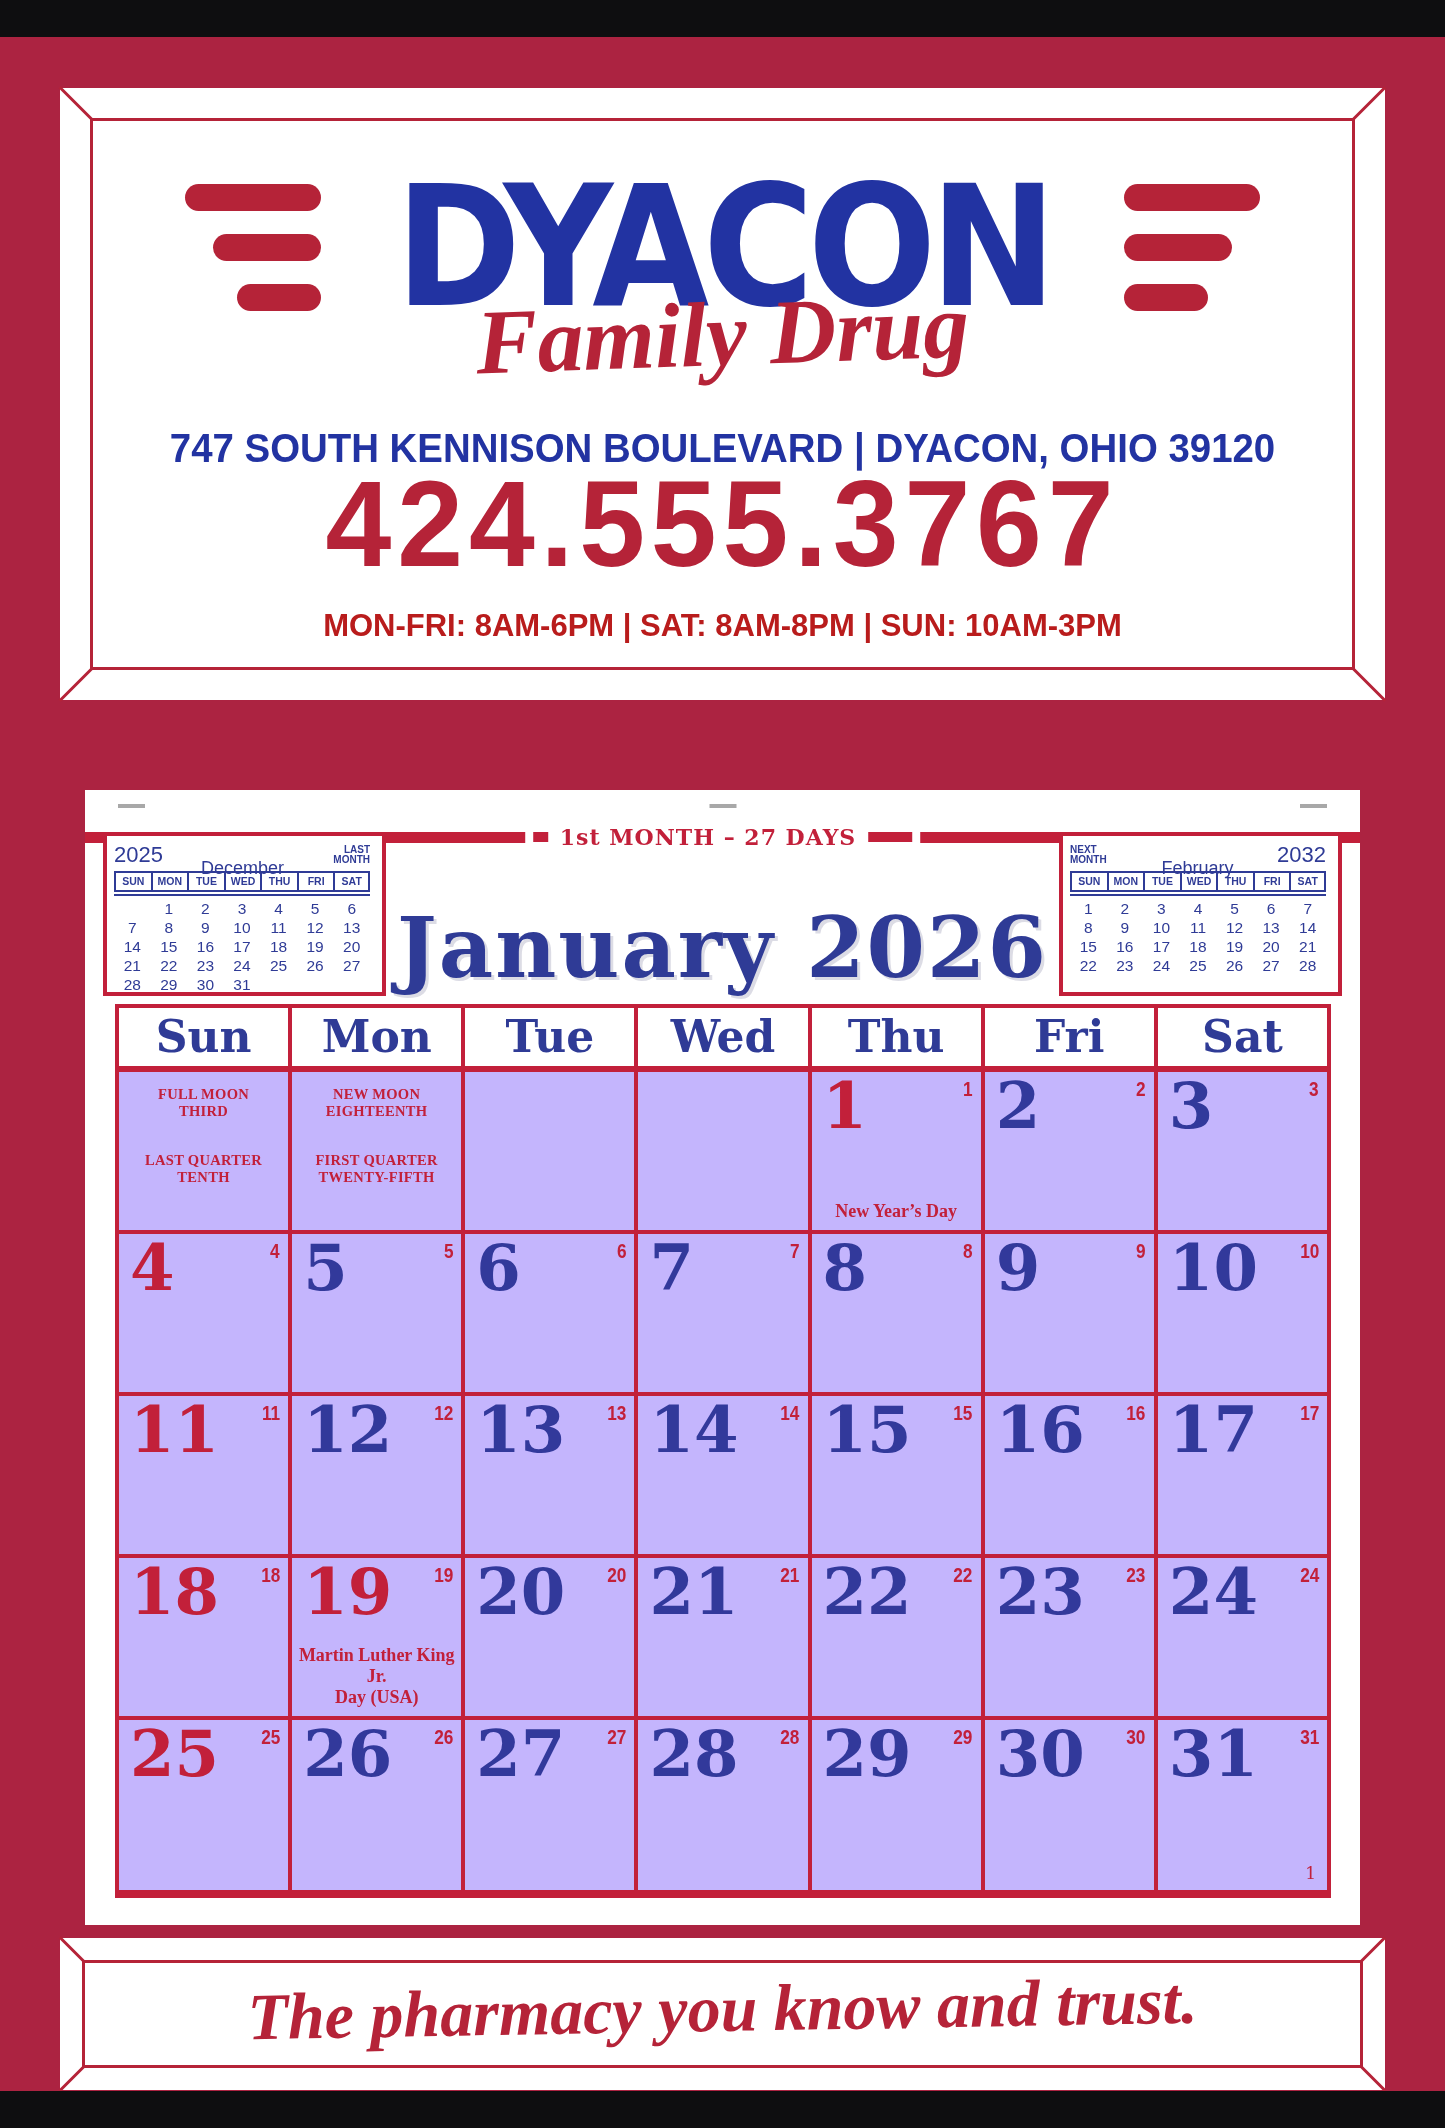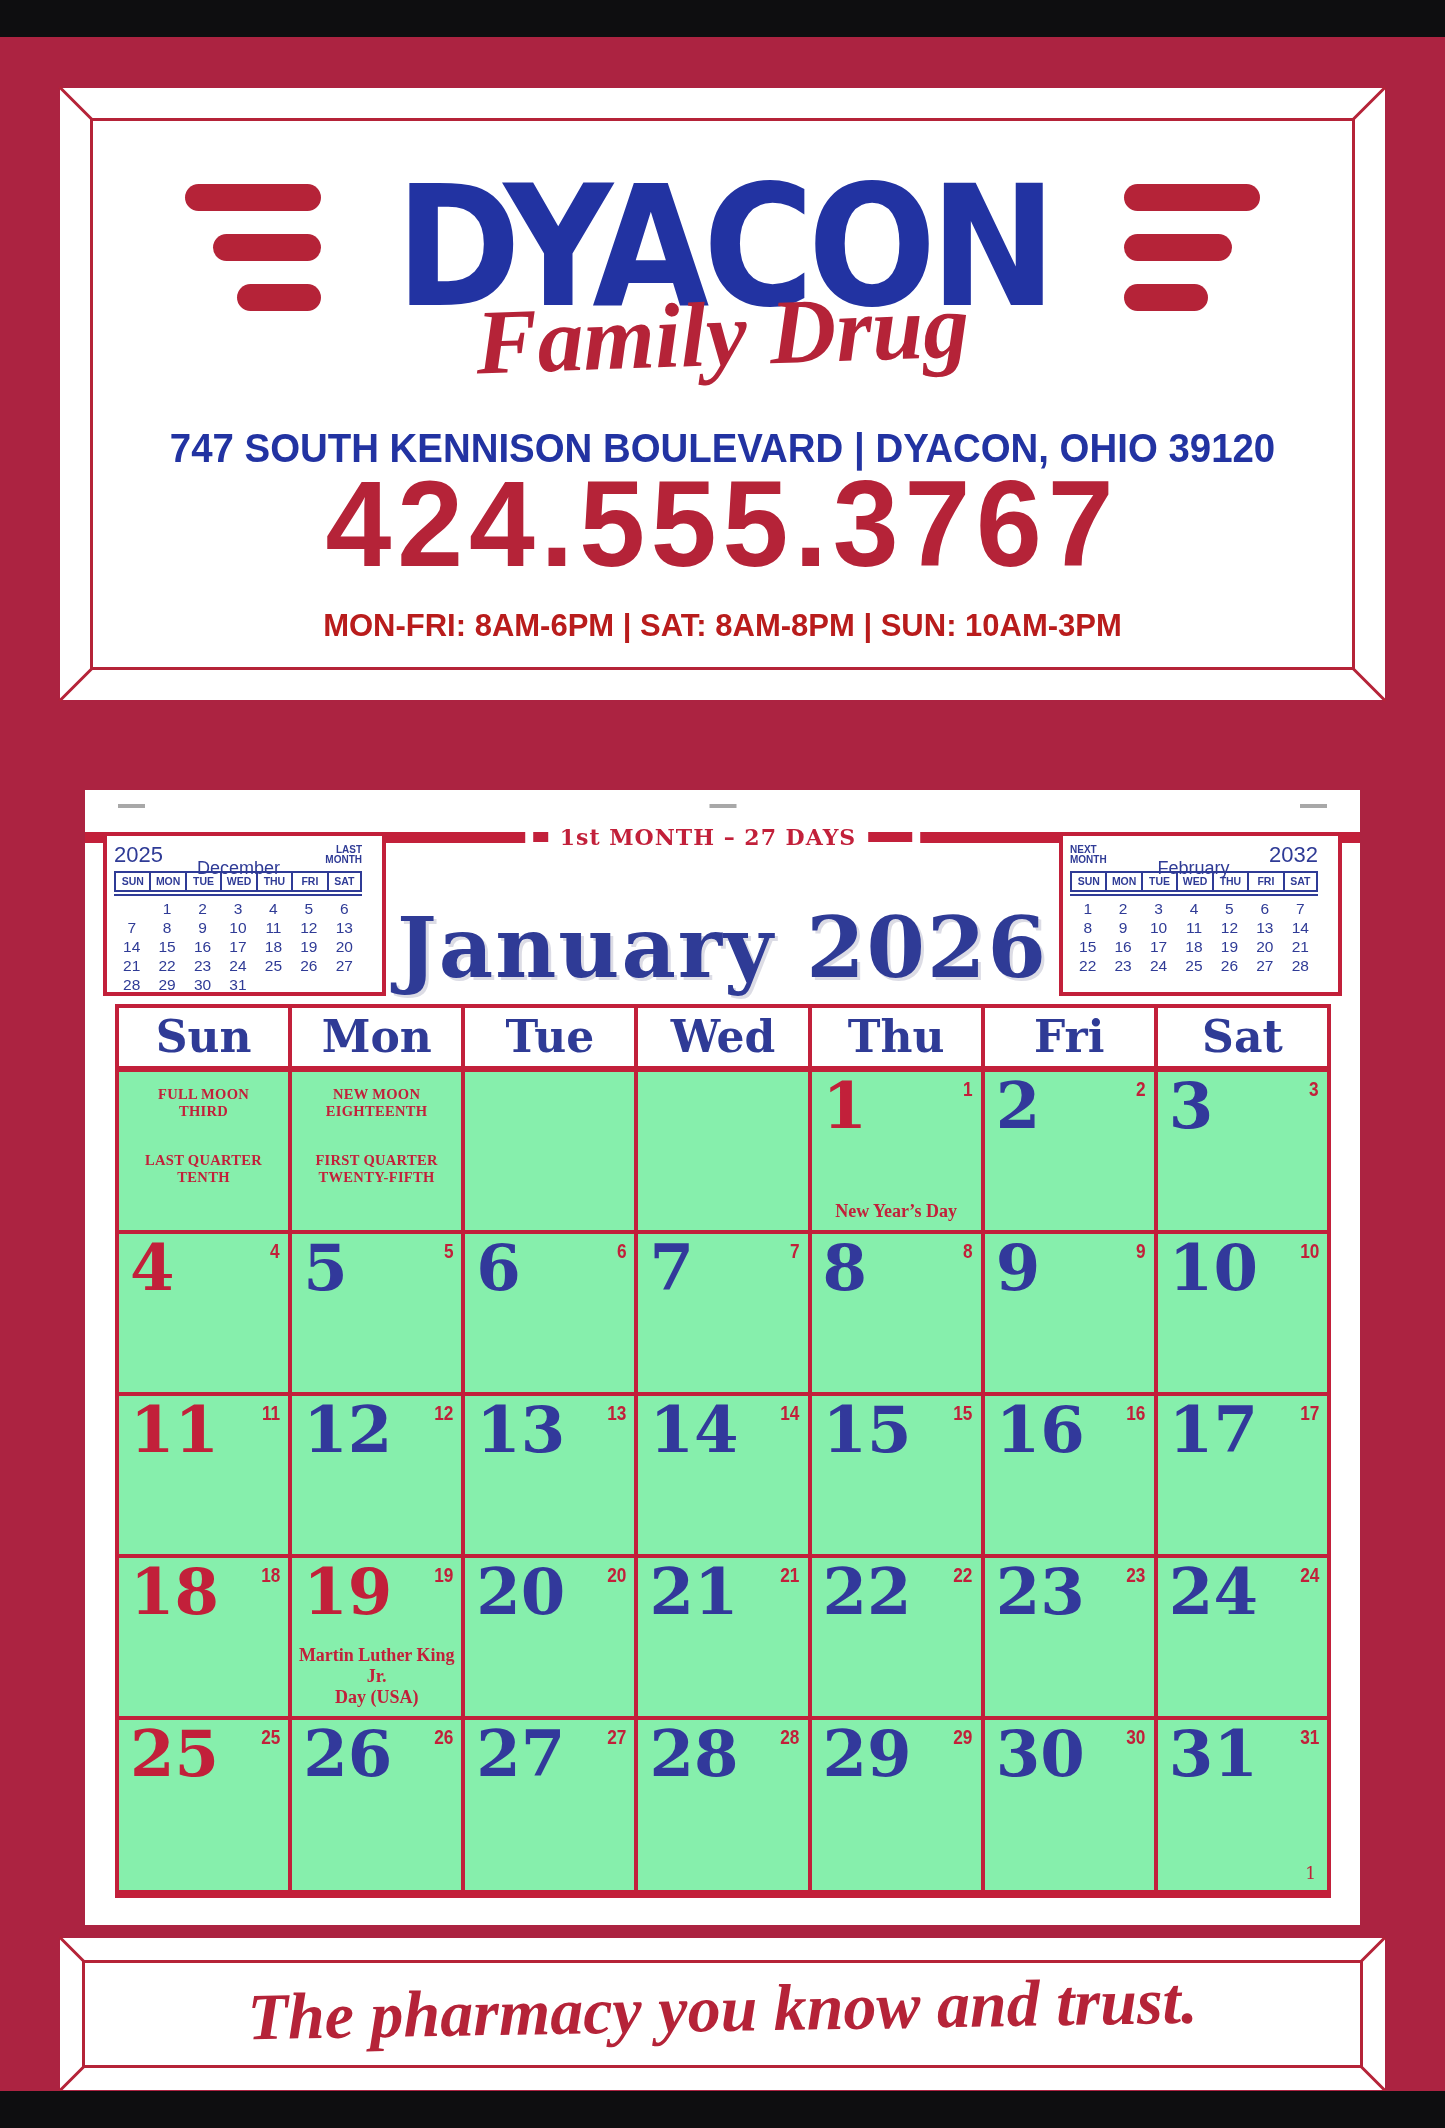--- a/index.html
+++ b/index.html
@@ -61,21 +61,21 @@
   .banner-chip{position:absolute;top:28px;left:50%;transform:translateX(-50%);height:38px;background:#fff;
                display:flex;align-items:center;gap:12px;padding:0 8px;white-space:nowrap;}
   .banner-chip .nub{display:block;height:10px;background:#C2203A;}
   .banner-chip .nub.small{width:15px;}
   .banner-chip .nub.wide{width:44px;}
   .banner-text{font-family:"DejaVu Serif",serif;font-weight:bold;font-size:22px;color:#C2203A;
                letter-spacing:1px;}
 
   
   .mini{position:absolute;top:42px;width:283px;height:164px;border:4px solid #C2203A;background:#fff;
-        box-sizing:border-box;padding:3px 20px 0 7px;}
+        box-sizing:border-box;padding:3px 12px 0 7px;}
   .mini.prev{left:18px;}
   .mini.next{left:974px;}
   .mini-head{display:flex;align-items:center;justify-content:space-between;height:32px;color:#2F3B96;}
   .mini-year{font-size:22px;}
   .mini-month{font-size:18px;margin-top:26px;}
   .mini-tag{font-size:10px;font-weight:bold;line-height:1.05;text-transform:uppercase;width:48px;}
   .mini.prev .mini-tag{text-align:right;}
   .mini.next .mini-tag{text-align:left;}
   .mini-dow{display:grid;grid-template-columns:repeat(7,1fr);gap:0;}
   .mini-dow span{border:2px solid #2F3B96;border-right-width:0;font-size:10.5px;font-weight:bold;
@@ -91,21 +91,21 @@
 
   
   .grid{position:absolute;left:30px;top:214px;width:1216px;background:#C2203A;
         padding:4px 4px 8px 4px;box-sizing:border-box;}
   .grid-head{display:grid;grid-template-columns:repeat(7,1fr);gap:4px;}
   .grid-head div{background:#fff;height:58px;line-height:58px;text-align:center;
                  font-family:"DejaVu Serif",serif;font-weight:bold;font-size:44px;color:#2F3B96;}
   .head-sep{height:6px;}
   .grid-body{display:grid;grid-template-columns:repeat(7,1fr);
              grid-template-rows:158px 158px 158px 158px 170px;gap:4px;}
-  .cell{background:#86efac;position:relative;overflow:hidden;}
+  .cell{background:#c4b5fd;position:relative;overflow:hidden;}
   .cell .big{position:absolute;top:0px;left:11px;font-family:"DejaVu Serif",serif;font-weight:bold;
              font-size:64px;line-height:1.05;}
   .cell .big.blue{color:#32399B;}
   .cell .big.red{color:#C2203A;}
   .cell .corner{position:absolute;top:5px;right:8px;color:#C2203A;font-weight:bold;font-size:21px;
                 transform:scaleX(.82);transform-origin:right top;}
   .phase-wrap{position:absolute;top:14px;left:0;right:0;display:flex;flex-direction:column;gap:32px;}
   .phase{text-align:center;}
   .phase div{font-family:"Liberation Serif",serif;font-weight:bold;font-size:15px;line-height:17px;
              color:#C2203A;letter-spacing:.3px;transform:scaleX(.97);}

